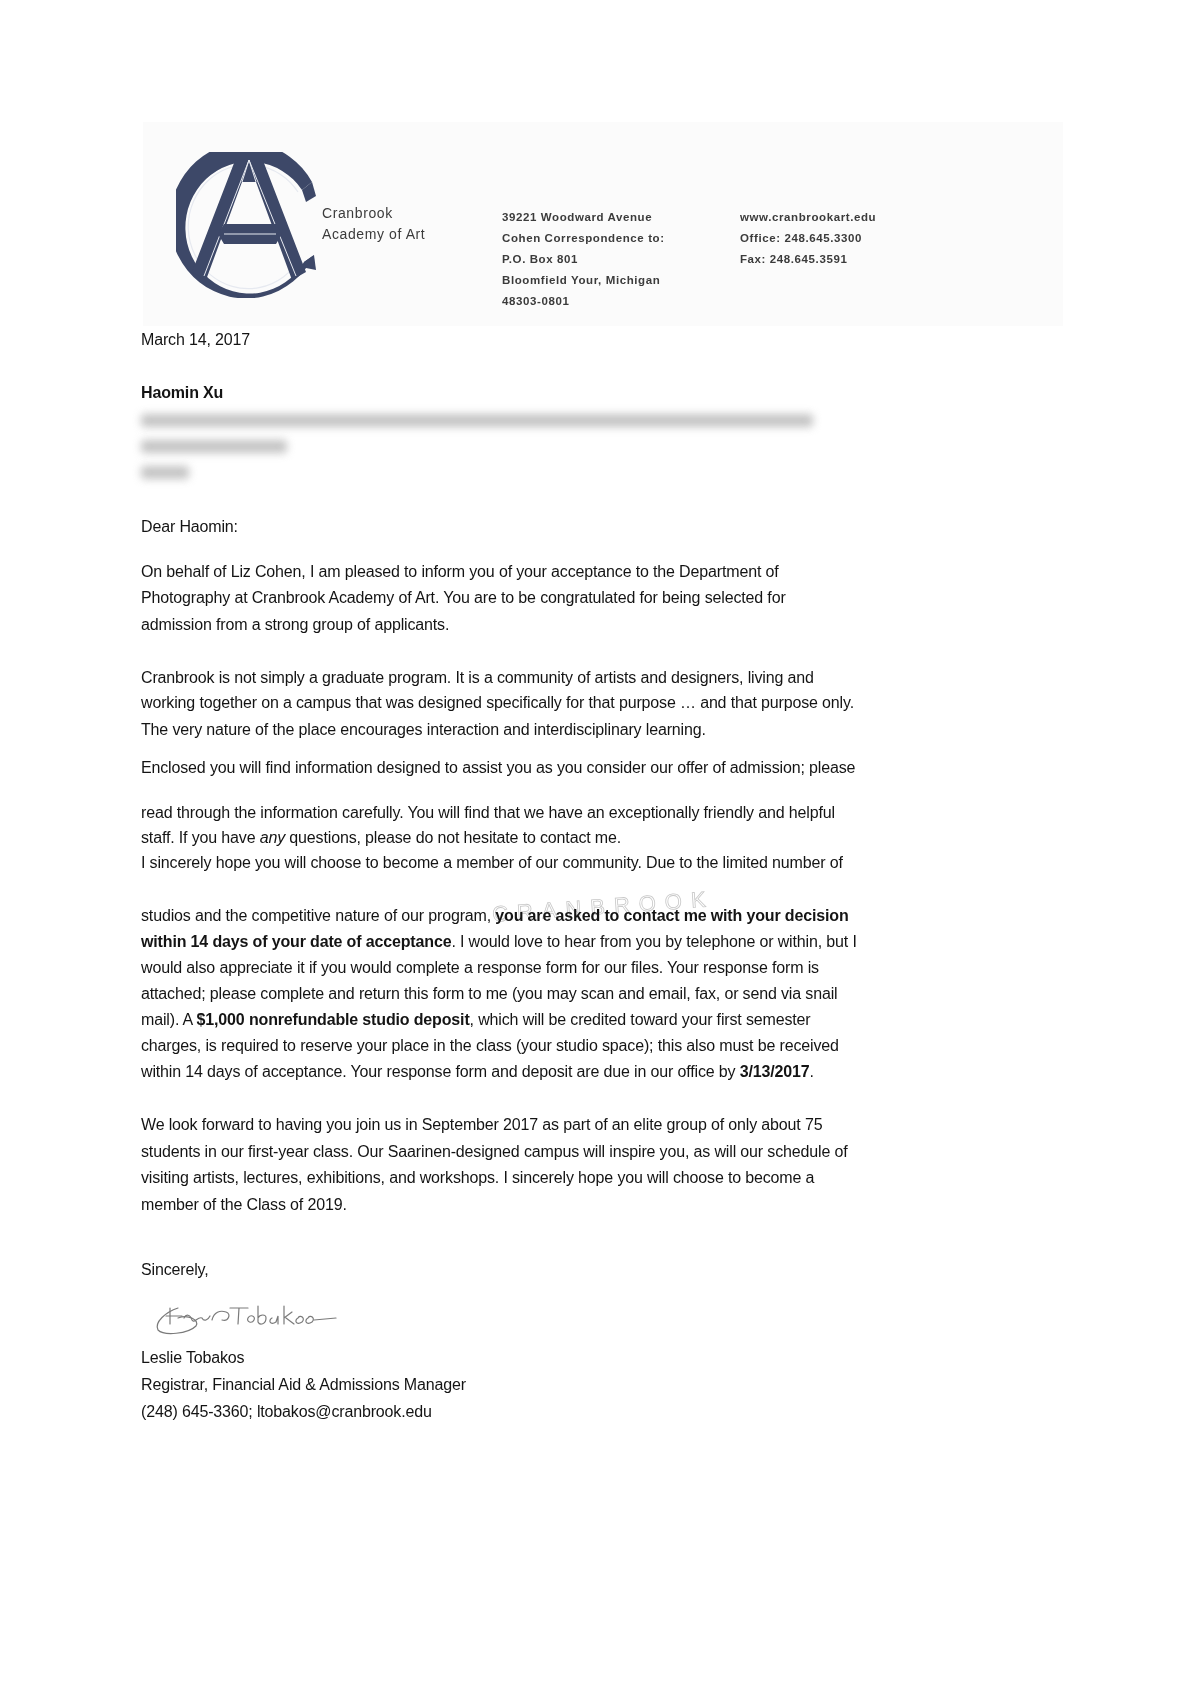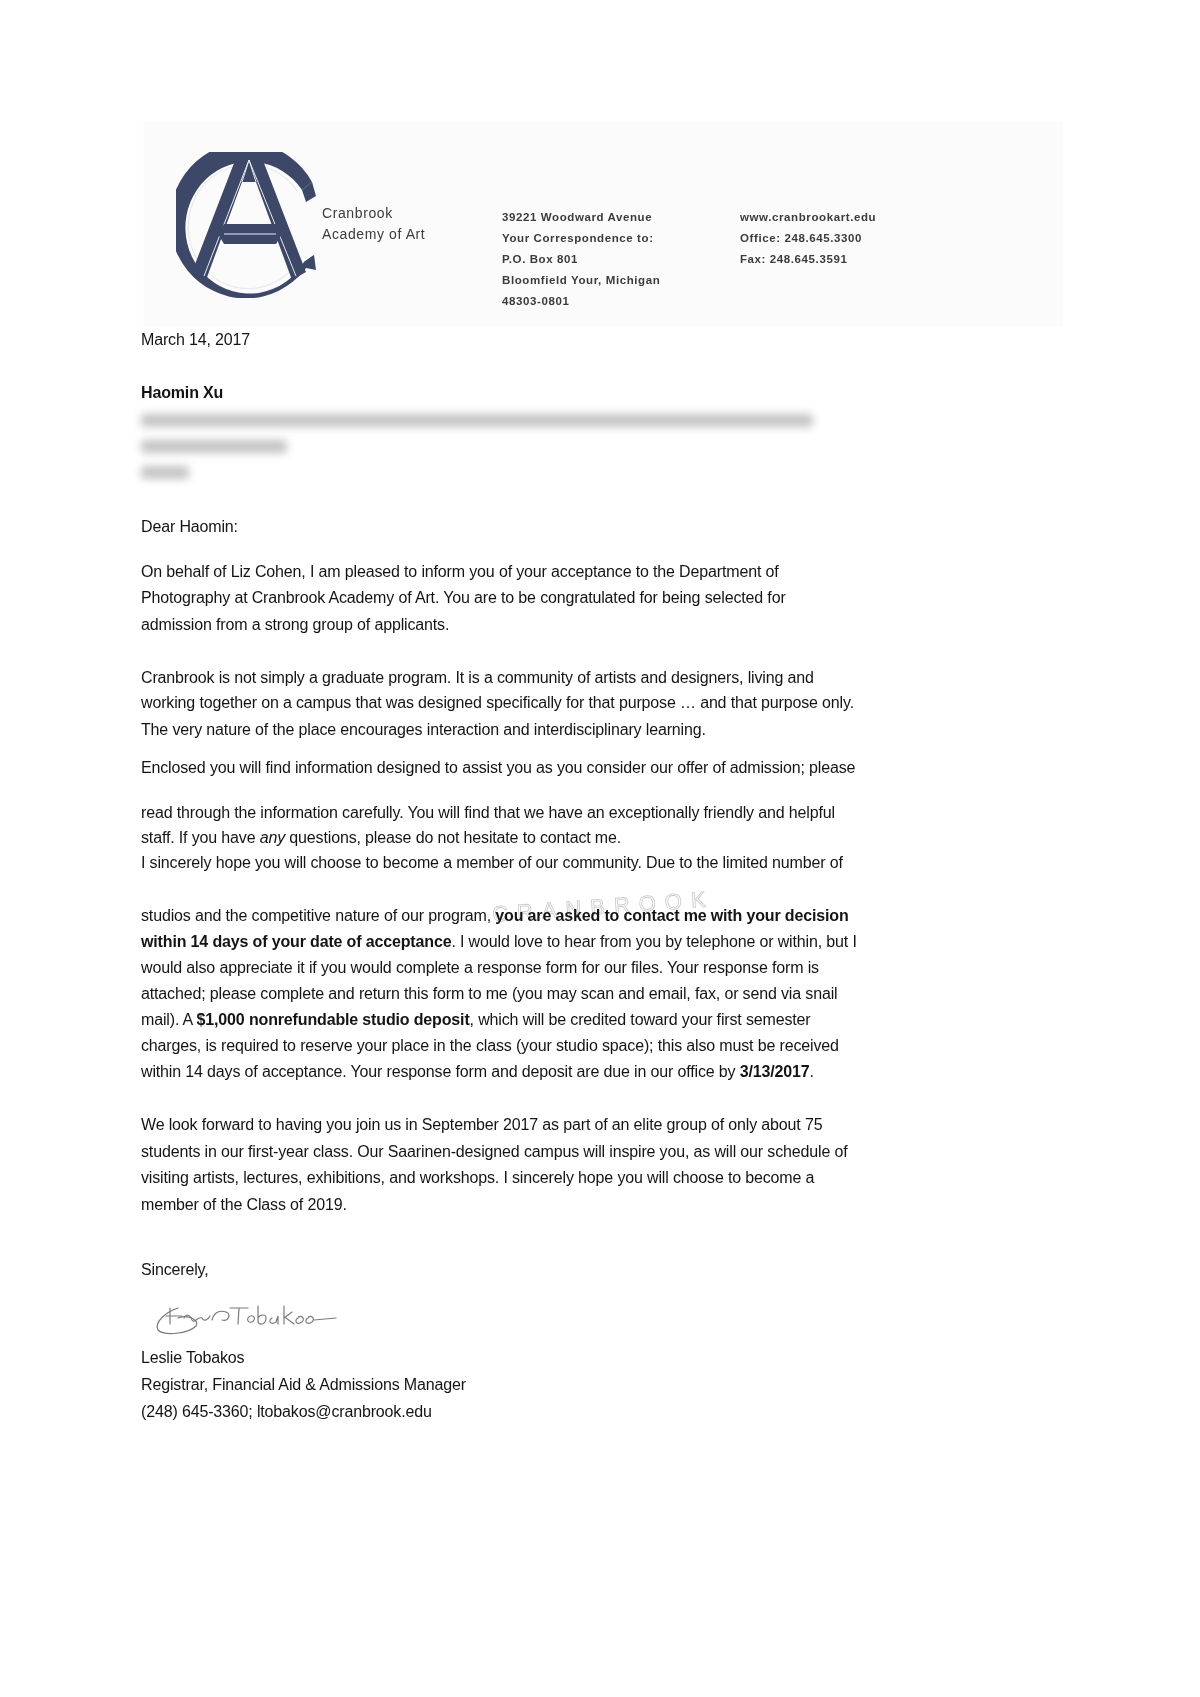--- a/index.html
+++ b/index.html
@@ -57,21 +57,21 @@
   <circle cx="72" cy="73" r="70" fill="none" stroke="#3d4868" stroke-width="0"></circle>
 </svg>
 
 <div class="org-name">
   <div>Cranbrook</div>
   <div>Academy of Art</div>
 </div>
 
 <div class="addr-col">
   <div>39221 Woodward Avenue</div>
-  <div>Your Correspondence to:</div>
+  <div>Cohen Correspondence to:</div>
   <div>P.O. Box 801</div>
   <div>Bloomfield Your, Michigan</div>
   <div>48303-0801</div>
 </div>
 
 <div class="web-col">
   <div>www.cranbrookart.edu</div>
   <div>Office: 248.645.3300</div>
   <div>Fax: 248.645.3591</div>
 </div>

